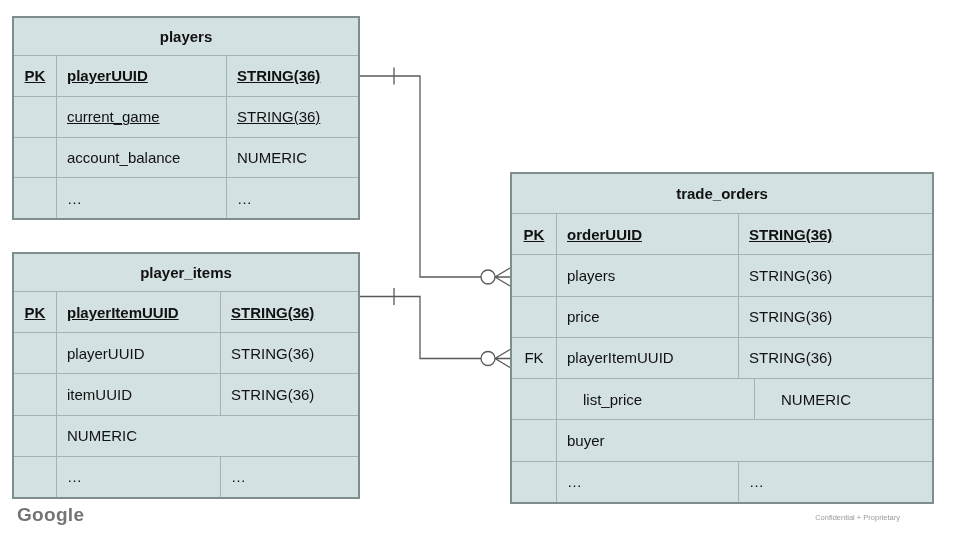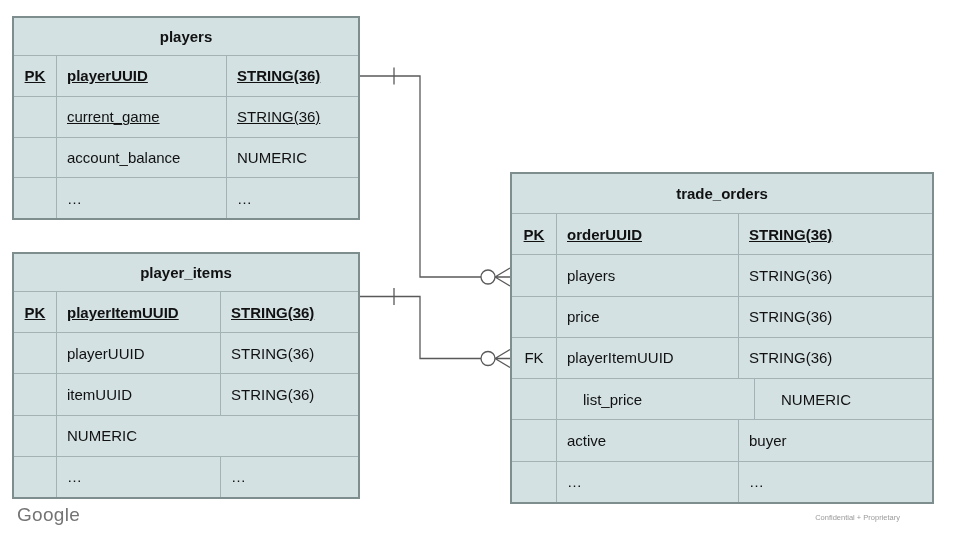--- a/index.html
+++ b/index.html
@@ -42,21 +42,21 @@
     padding-left: 10px;
     border-right: 1px solid #a3b2b4;
     box-sizing: border-box;
     white-space: nowrap; overflow: hidden;
   }
   .er-cell.key { justify-content: center; padding-left: 0; }
   .er-cell:last-child { border-right: none; }
   .er-row.pk .er-cell { font-weight: bold; text-decoration: underline; }
   .google-logo {
     position: absolute; left: 17px; top: 504px;
-    font-size: 19px; font-weight: 400;
+    font-size: 19px; font-weight: 700;
     color: #747474; letter-spacing: 0.3px;
     z-index: 3;
   }
   .confidential {
     position: absolute; top: 513px; right: 60px;
     font-size: 7.5px; color: #9a9a9a;
     z-index: 3;
   }
 </style>
 </head>
@@ -150,21 +150,20 @@
           <div class="er-cell name">playerItemUUID</div>
           <div class="er-cell type">STRING(36)</div>
         </div>
         <div class="er-row" style="grid-template-columns: 45px 182px 1fr; gap: 16px;">
           <div class="er-cell key"></div>
           <div class="er-cell name">list_price</div>
           <div class="er-cell type">NUMERIC</div>
         </div>
         <div class="er-row" style="grid-template-columns: 45px 182px 1fr;">
           <div class="er-cell key"></div>
-          <div class="er-cell name">active</div>
           <div class="er-cell type">buyer</div>
         </div>
         <div class="er-row" style="grid-template-columns: 45px 182px 1fr;">
           <div class="er-cell key"></div>
           <div class="er-cell name">…</div>
           <div class="er-cell type">…</div>
         </div>
       </div>
     </div>
   <div class="google-logo">Google</div>

